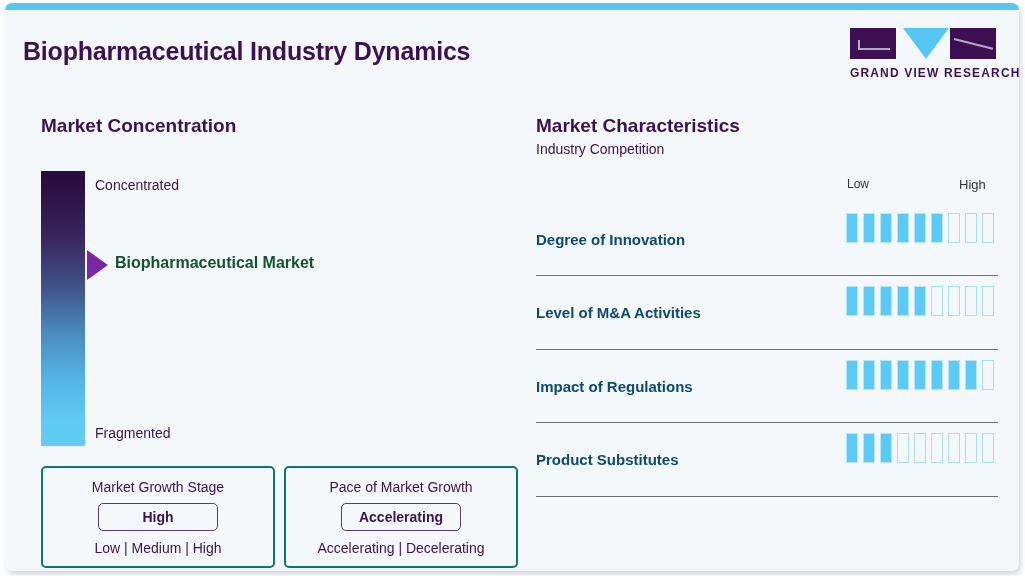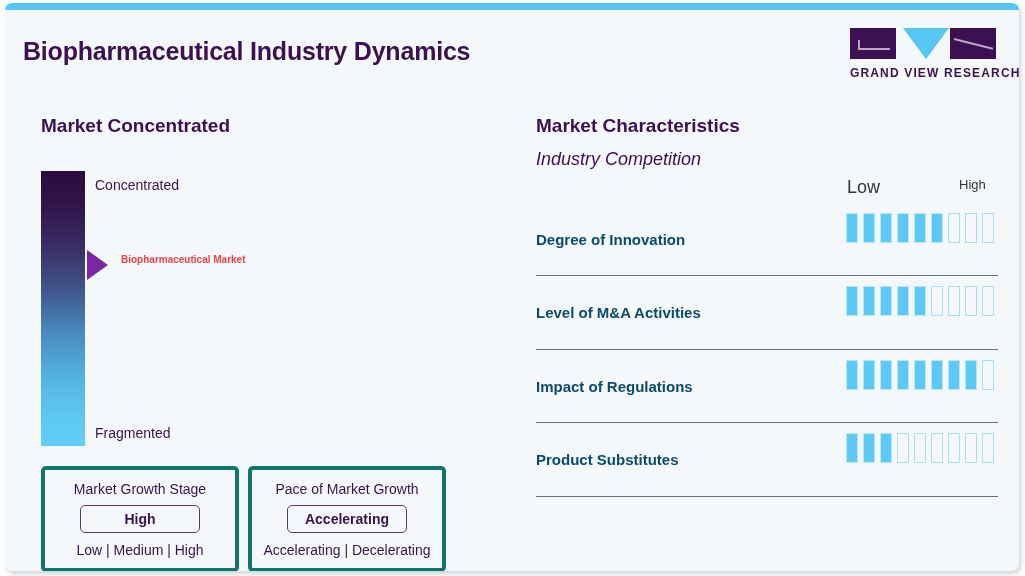--- a/index.html
+++ b/index.html
@@ -113,25 +113,24 @@
     top: 112px;
     width: 480px;
   }
   .section-title {
     font-size: 19px;
     font-weight: bold;
     color: #3c1053;
     white-space: nowrap;
   }
   .section-sub {
-    margin-top: 12px;
-    font-size: 18px;
-    color: #3c1053;
-    white-space: nowrap;
-    font-style: italic;
+    margin-top: 4px;
+    font-size: 14px;
+    color: #3c1053;
+    white-space: nowrap;
   }
 
   .gradient-wrap {
     position: absolute;
     left: 36px;
     top: 168px;
     width: 480px;
     height: 275px;
   }
   .gradient-bar {
@@ -165,41 +164,41 @@
     left: 46px;
     top: 79px;
     width: 0;
     height: 0;
     border-top: 15px solid transparent;
     border-bottom: 15px solid transparent;
     border-left: 21px solid #7b27a3;
   }
   .marker-label {
     position: absolute;
-    left: 80px;
+    left: 74px;
     top: 83px;
-    font-size: 10px;
-    font-weight: bold;
-    color: #ef4444;
+    font-size: 16px;
+    font-weight: bold;
+    color: #14532d;
     white-space: nowrap;
   }
 
   
   .stat-row {
     position: absolute;
     left: 36px;
     top: 463px;
     width: 482px;
     display: flex;
     gap: 9px;
   }
   .stat-box {
-    width: 198px;
+    width: 234px;
     box-sizing: border-box;
-    border: 4px solid #0f766e;
+    border: 2px solid #0f766e;
     border-radius: 5px;
     background: #f4f8fb;
     padding: 11px 8px 10px 8px;
     text-align: center;
   }
   .stat-box-title {
     font-size: 14px;
     color: #3c1053;
     white-space: nowrap;
   }
@@ -235,21 +234,21 @@
     position: absolute;
     left: 531px;
     top: 174px;
     width: 462px;
     height: 18px;
   }
   .char-head .lo {
     position: absolute;
     left: 311px;
     top: 0;
-    font-size: 18px;
+    font-size: 12px;
     color: #31353c;
   }
   .char-head .hi {
     position: absolute;
     left: 423px;
     top: 0;
     font-size: 13px;
     color: #31353c;
   }
 
@@ -309,21 +308,21 @@
         </div>
         <div class="logo-tri"></div>
         <div class="logo-box right">
           <div class="stroke1 s-b"></div>
         </div>
       </div>
       <div class="logo-text">GRAND VIEW RESEARCH</div>
     </div>
 
     <div class="panel-left">
-      <div class="section-title">Market Concentrated</div>
+      <div class="section-title">Market Concentration</div>
     </div>
 
     <div class="gradient-wrap">
       <div class="gradient-bar"></div>
       <div class="grad-label top">Concentrated</div>
       <div class="grad-label bottom">Fragmented</div>
       <div class="marker"></div>
       <div class="marker-label">Biopharmaceutical Market</div>
     </div>
 

